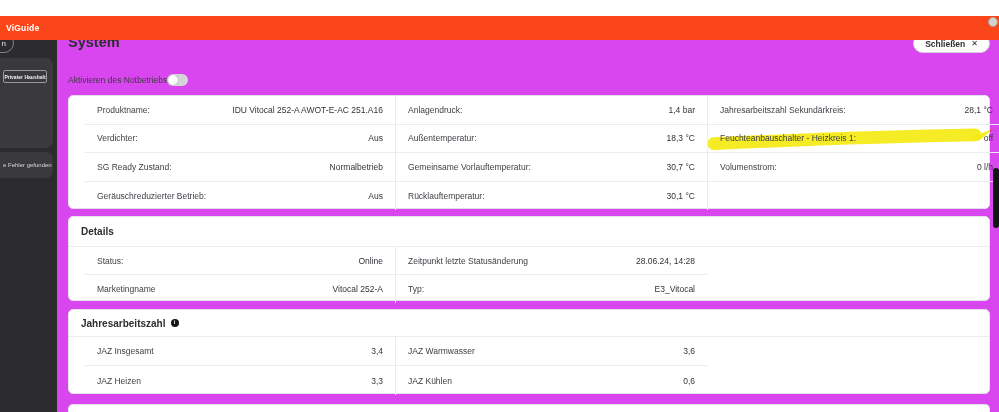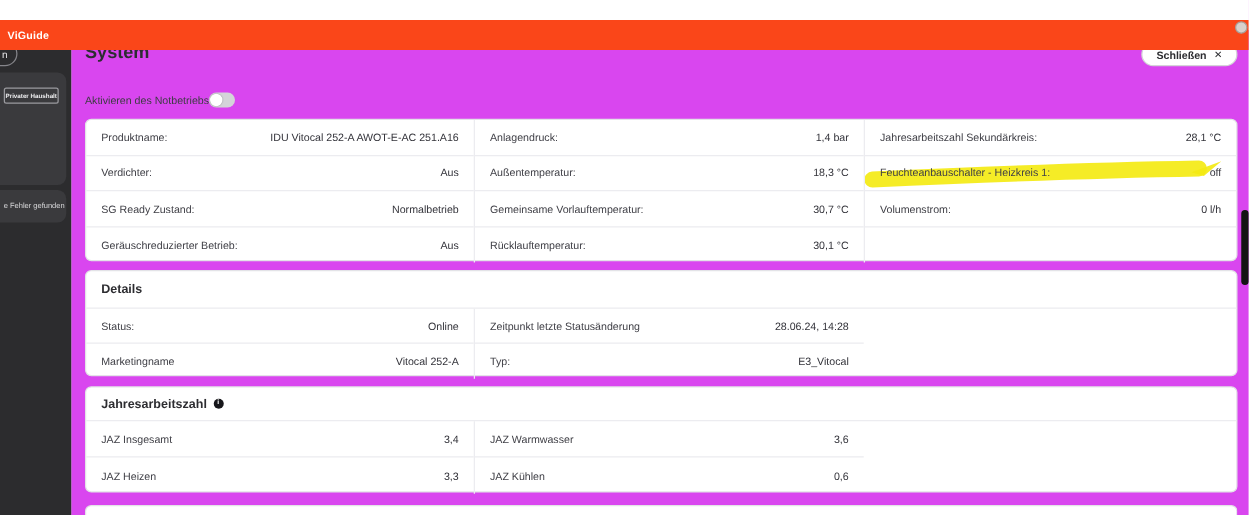--- a/index.html
+++ b/index.html
@@ -38,21 +38,21 @@
                font-family:inherit; font-size:8.5px; font-weight:600; color:#2d2d31; cursor:pointer; }
   .close-x { font-size:8px; font-weight:400; color:#2d2d31; }
 
   .toggle-row { display:flex; align-items:center; margin:21px 0 0 11px;
                 font-size:8.5px; color:#3c3c42; height:12px; }
   .switch { width:21px; height:12px; border-radius:6px; background:#d4d4d9; position:relative; cursor:pointer; }
   .knob { position:absolute; left:1px; top:1px; width:10px; height:10px; border-radius:50%;
           background:#fff; box-shadow:0 0 1px rgba(0,0,0,.45); }
 
   .card { margin-left:11px; width:922px; border:1px solid #e3e3e7; border-radius:5px; background:#fff; }
-  .grid3 { display:grid; grid-template-columns:310px 312px 298px; }
+  .grid3 { display:grid; grid-template-columns:310px 312px 298px;padding-left:16px; }
   .card.sys { margin-top:9px; height:114px; }
   .card.sys .col + .col { border-left:1px solid #ececf0; }
   .rows-grid .col:nth-child(2) { border-left:1px solid #ececf0; }
 
   .row { height:28.5px; display:flex; align-items:center; justify-content:space-between;
          padding:0 12px; font-size:8.5px; color:#404047; position:relative; }
   .col .row:not(:last-child) { border-bottom:1px solid #ececf0; }
   .row .lbl { white-space:nowrap; z-index:2; }
   .row .val { color:#33333a; margin-left:8px; white-space:nowrap; z-index:2; }
   .row.empty { border-bottom:none; }

